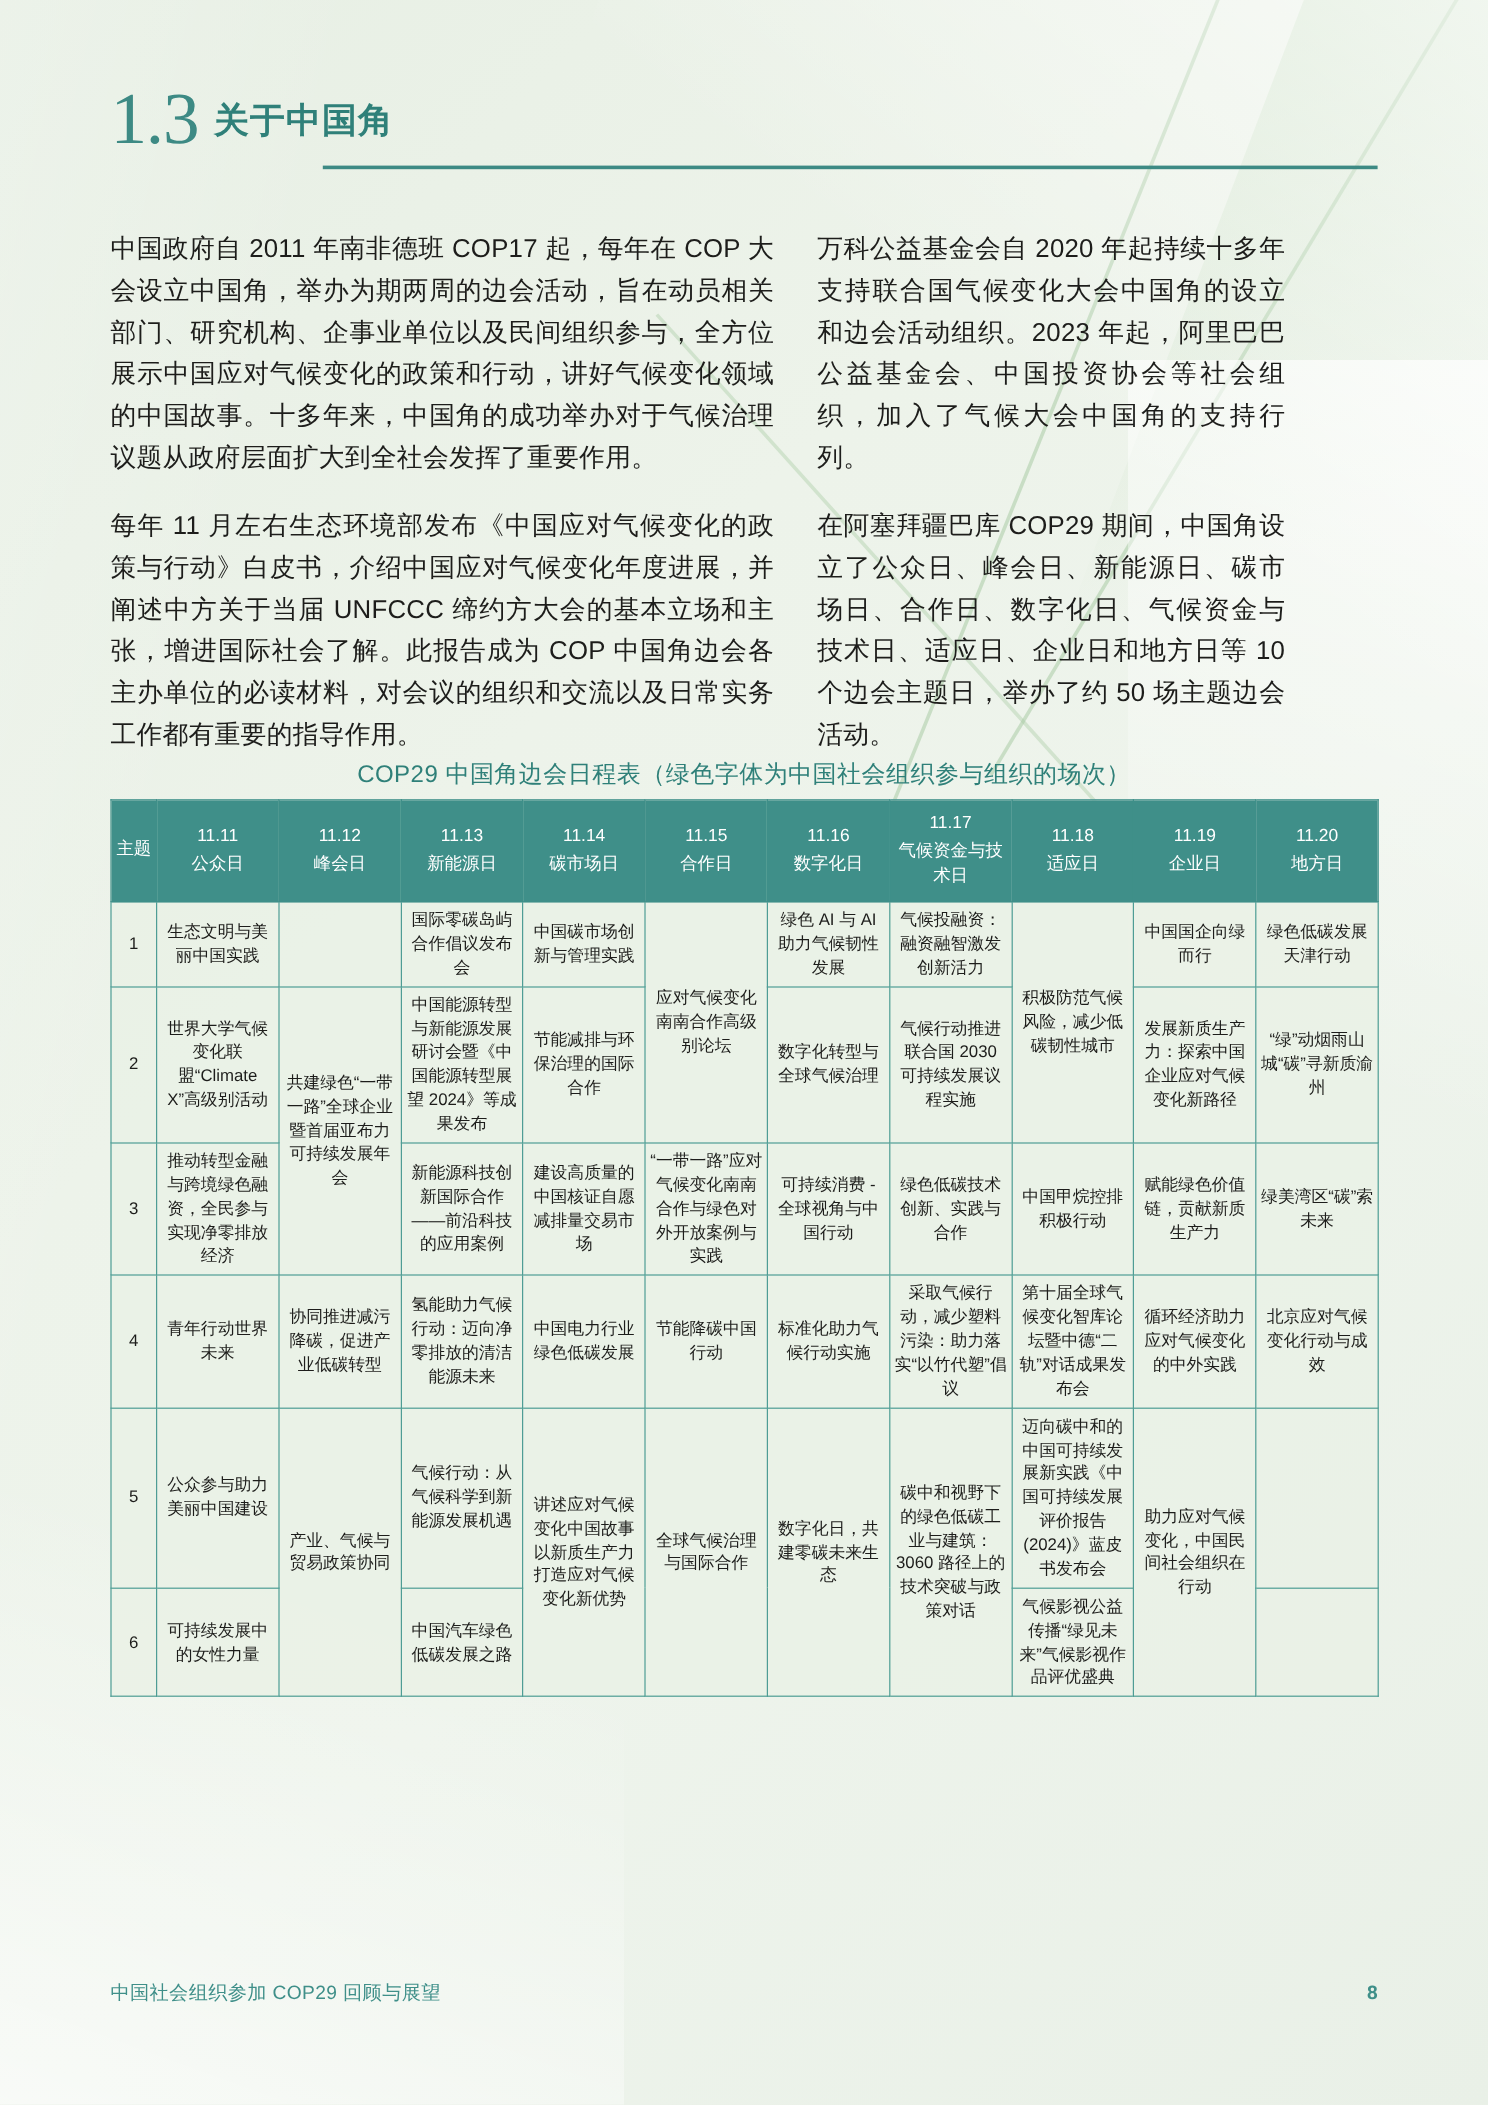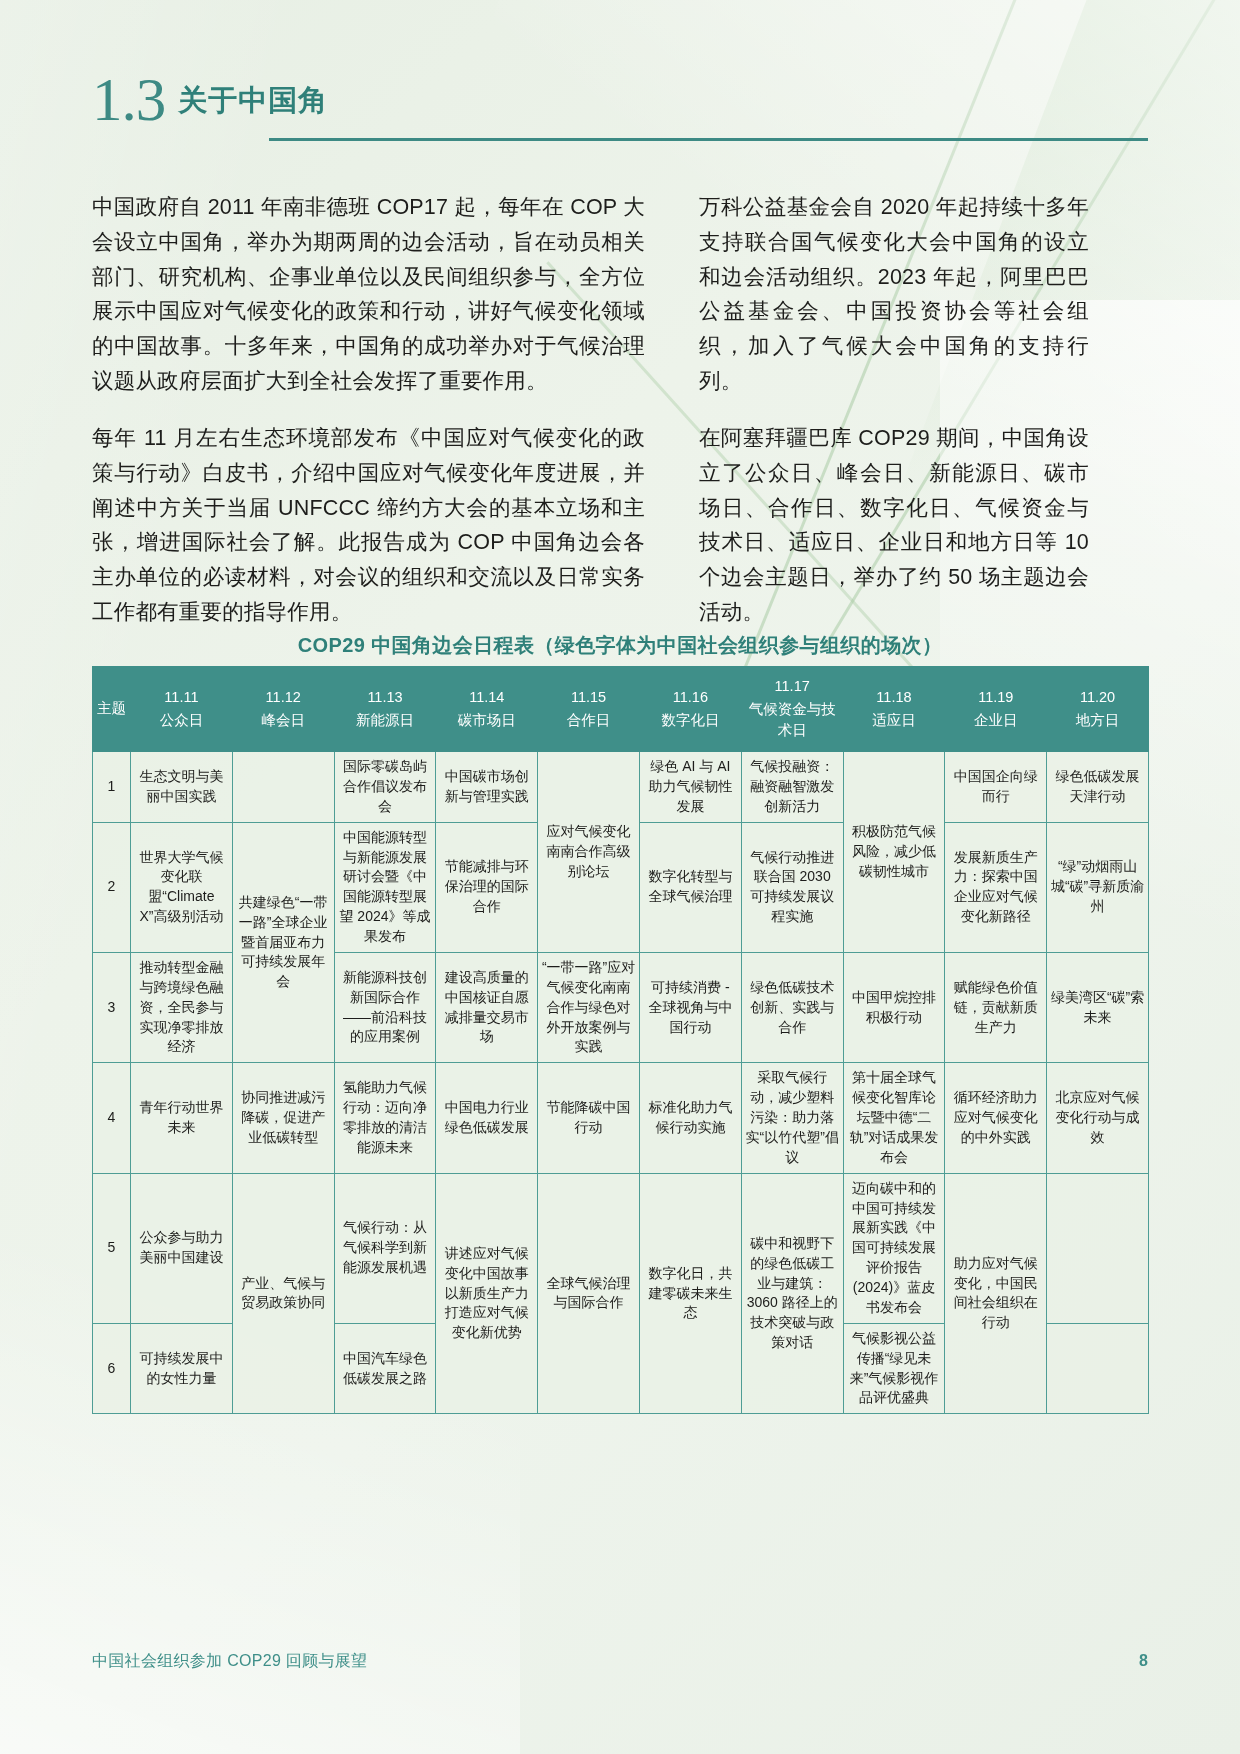--- a/index.html
+++ b/index.html
@@ -65,34 +65,34 @@
   .head-title{
     font-size:29px; font-weight:700; color:#2f8079;
     margin-left:13px; margin-bottom:7px; letter-spacing:1px;
   }
   .head-rule{
     position:absolute; left:177px; top:66px; width:879px; height:3px;
     background:#3d8a84;
   }
 
   
-  .cols{ position:absolute; left:92px; top:190px; width:1056px; display:flex; gap:54px; }
+  .cols{ position:absolute; left:92px; top:190px; width:1056px; display:flex; gap:36px; }
   .col-left{ width:553px; }
   .col-right{ width:390px; }
   .para{
     font-size:21.5px; line-height:1.62; color:#1d1d1b;
     text-align:justify; margin:0 0 22px 0;
     letter-spacing:.2px;
   }
   .para:last-child{ margin-bottom:0; }
 
   
   .tbl-title{
     position:absolute; left:92px; top:632px; width:1056px;
-    text-align:center; font-size:20px; font-weight:700; color:#2f8079;
+    text-align:center; font-size:20px; font-weight:400; color:#2f8079;
     letter-spacing:.4px;
   }
   .tbl-wrap{ position:absolute; left:92px; top:666px; width:1056px; }
   table.sched{
     width:1056px; border-collapse:collapse; table-layout:fixed;
     background:rgba(233,241,230,.55);
   }
   table.sched th, table.sched td{
     border:1px solid #4e9d95;
     vertical-align:middle; text-align:center;

